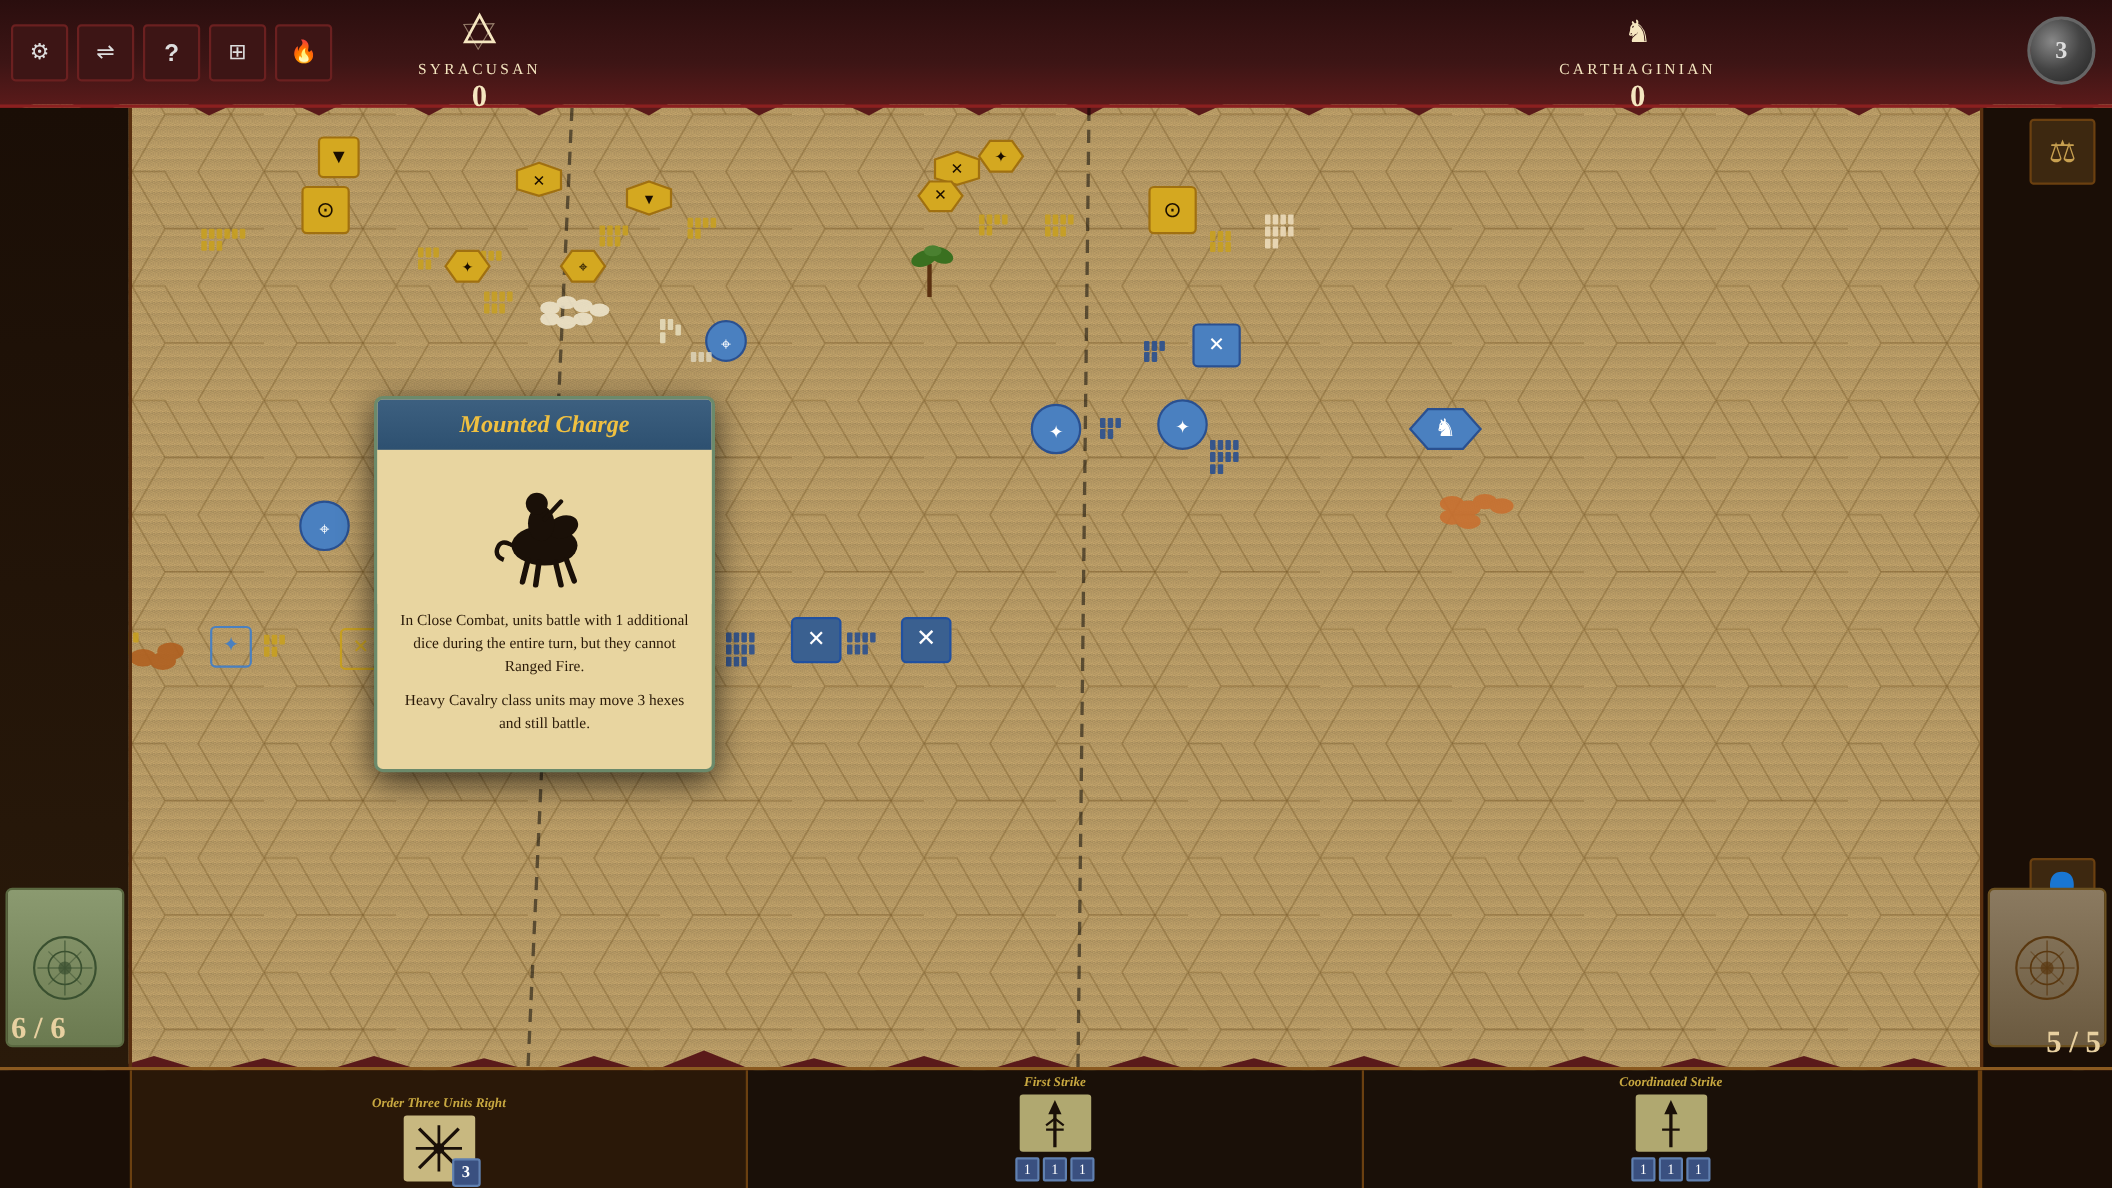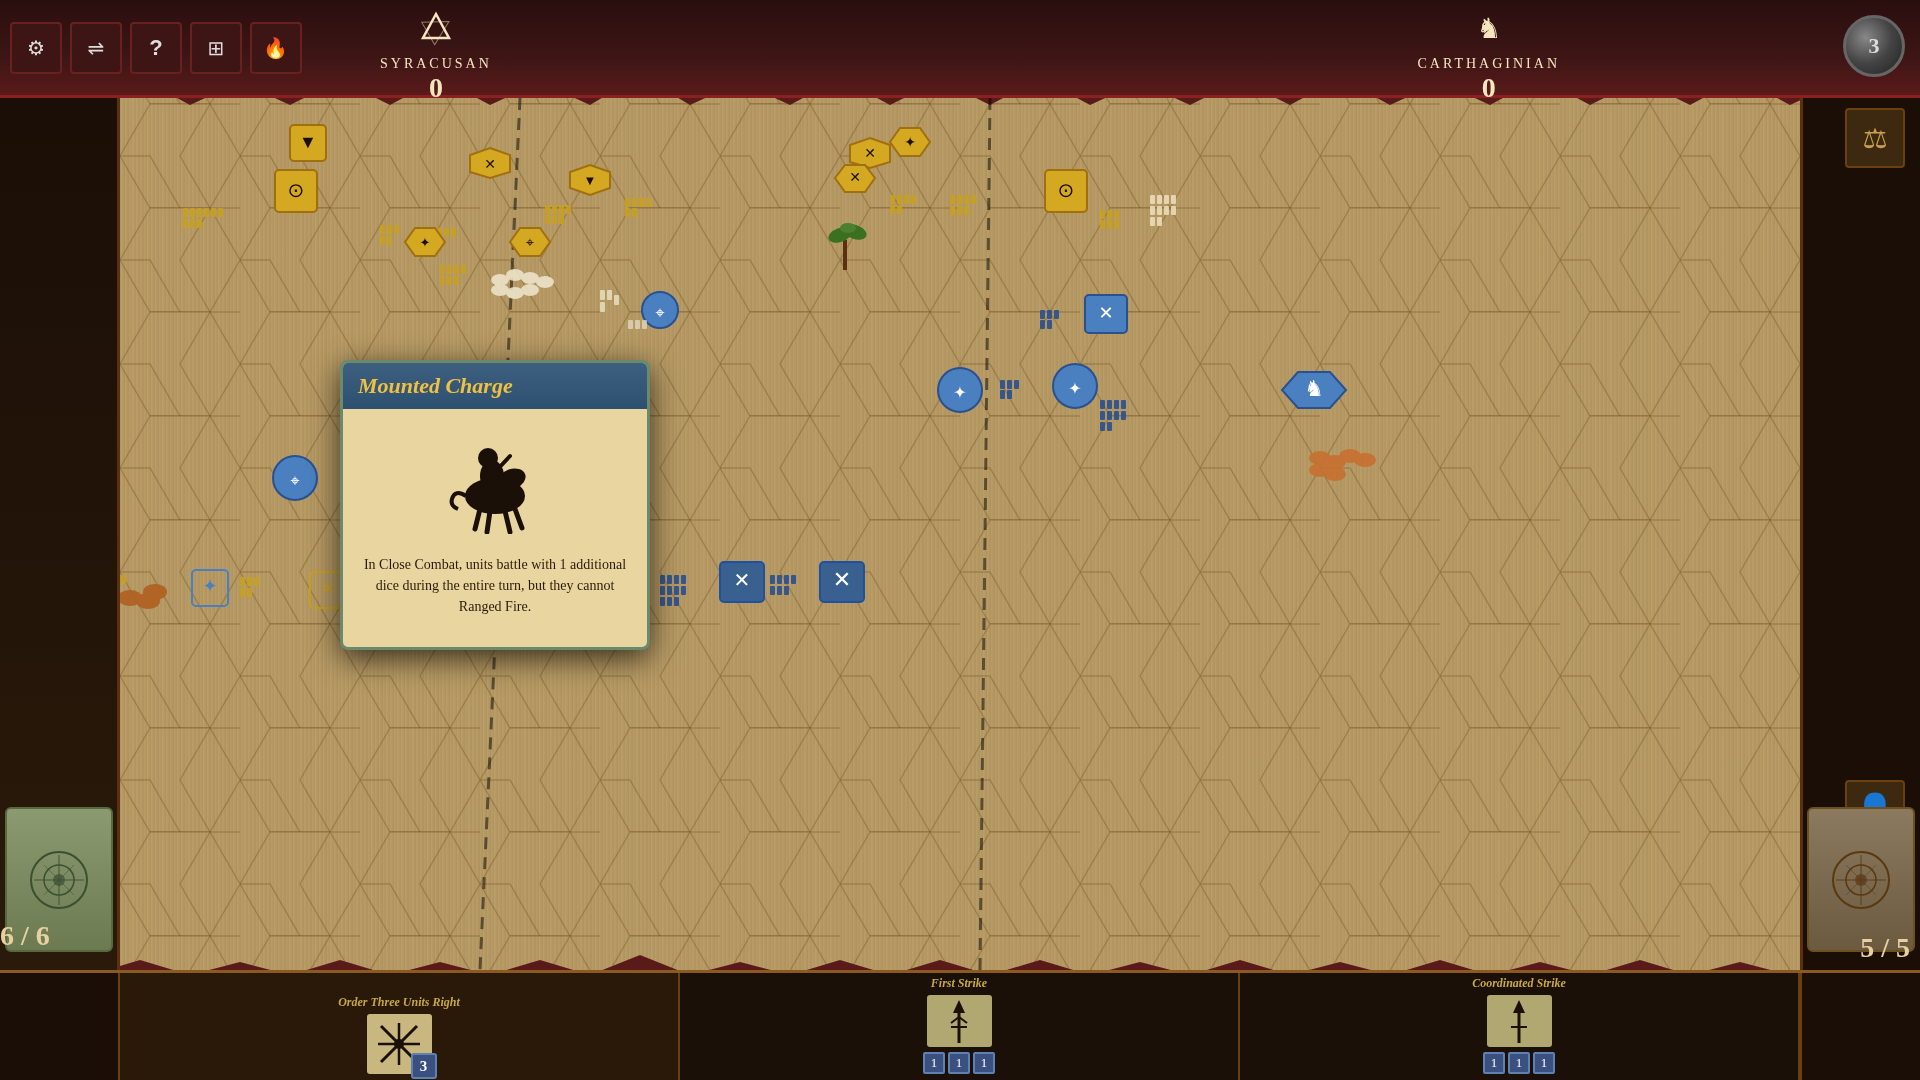--- a/index.html
+++ b/index.html
@@ -232,21 +232,21 @@
       border-radius: 8px;
       z-index: 50;
       box-shadow: 0 8px 30px rgba(0,0,0,0.7);
       padding: 0 0 15px 0;
       overflow: hidden;
     }
 
     .card-popup-header {
       background: linear-gradient(180deg, #3d6080 0%, #2d5070 100%);
       padding: 10px 15px;
-      text-align: left;
+      text-align: center;
     }
 
     .card-popup-title {
       font-size: 22px;
       color: #f0c040;
       font-weight: bold;
       font-style: italic;
     }
 
     .card-popup-image {
@@ -702,21 +702,21 @@
 </div>
 
 <div class="top-right-coin">
   <span>3</span>
 </div>
 
 <div class="left-panel">
   <div class="left-panel-top"></div>
 </div>
 
-<div style="position:absolute;bottom:128px;left:0;z-index:22;font-size:28px;color:#e8d0a0;font-weight:bold;font-family:Georgia,serif;">
+<div style="position:absolute;bottom:128px;left:10px;z-index:22;font-size:28px;color:#e8d0a0;font-weight:bold;font-family:Georgia,serif;">
   <span>6 / 6</span>
 </div>
 
 <div style="position:absolute;bottom:128px;left:5px;width:108px;height:145px;background:linear-gradient(180deg,#8b9a70,#6b7a50);border:2px solid #5a6840;border-radius:6px;z-index:21;display:flex;align-items:center;justify-content:center;">
   <svg width="70" height="70" viewBox="0 0 70 70">
 
     <circle cx="35" cy="35" r="28" fill="none" stroke="#3a5030" stroke-width="2"></circle>
     <path d="M35,10 L35,60 M10,35 L60,35" stroke="#3a5030" stroke-width="1.5" opacity="0.6"></path>
     <circle cx="35" cy="35" r="15" fill="none" stroke="#3a5030" stroke-width="1.5"></circle>
     <path d="M20,20 L50,50 M50,20 L20,50" stroke="#3a5030" stroke-width="1" opacity="0.5"></path>
@@ -770,20 +770,21 @@
 
       <circle cx="48" cy="34" r="10" fill="#1a1008"></circle>
 
       <line x1="55" y1="48" x2="70" y2="32" stroke="#1a1008" stroke-width="4" stroke-linecap="round"></line>
 
       <path d="M26,72 Q15,65 12,75 Q10,82 18,85" fill="none" stroke="#1a1008" stroke-width="4"></path>
     </svg>
   </div>
   <div class="card-popup-text">
     <p>In Close Combat, units battle with 1 additional dice during the entire turn, but they cannot Ranged Fire.</p>
+    <p>Heavy Cavalry class units may move 3 hexes and still battle.</p>
   </div>
 </div>
 
 <div class="bottom-bar">
 
   <div style="width:120px;background:#1a0e06;border-right:2px solid #6b4010;flex-shrink:0;"></div>
 
 
 
   <div class="bottom-card-section" style="background:#2a1808;">

